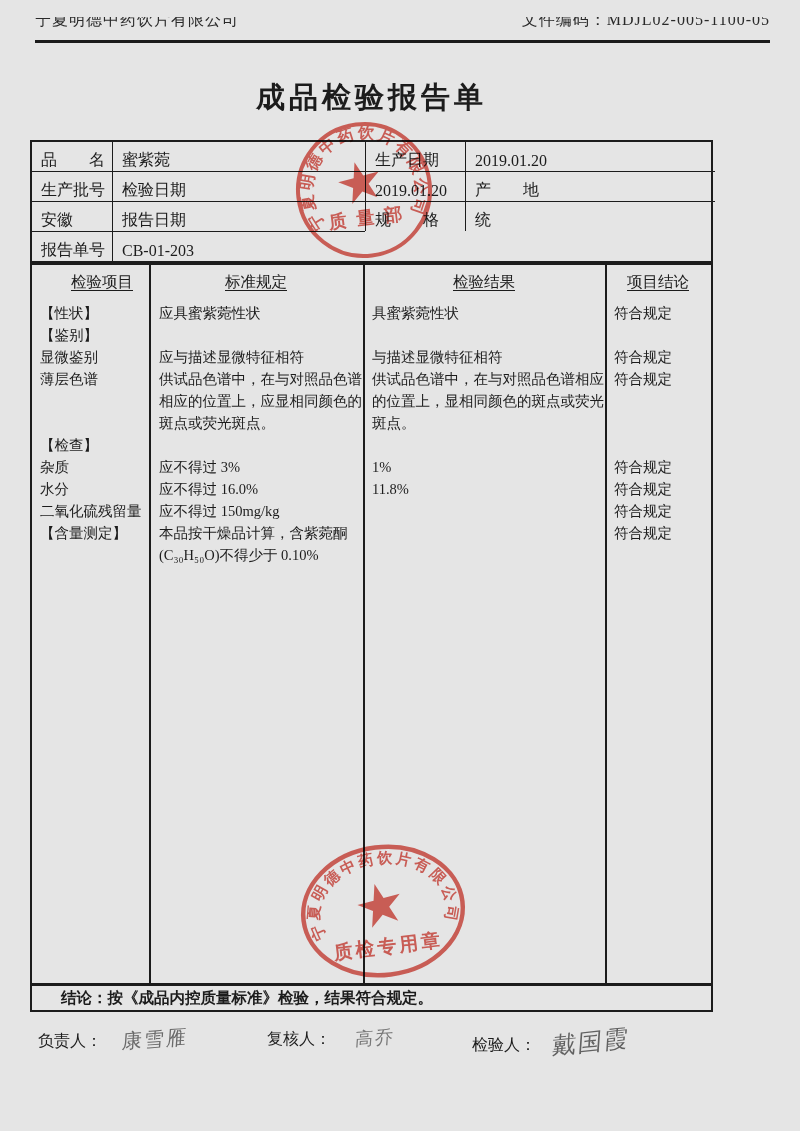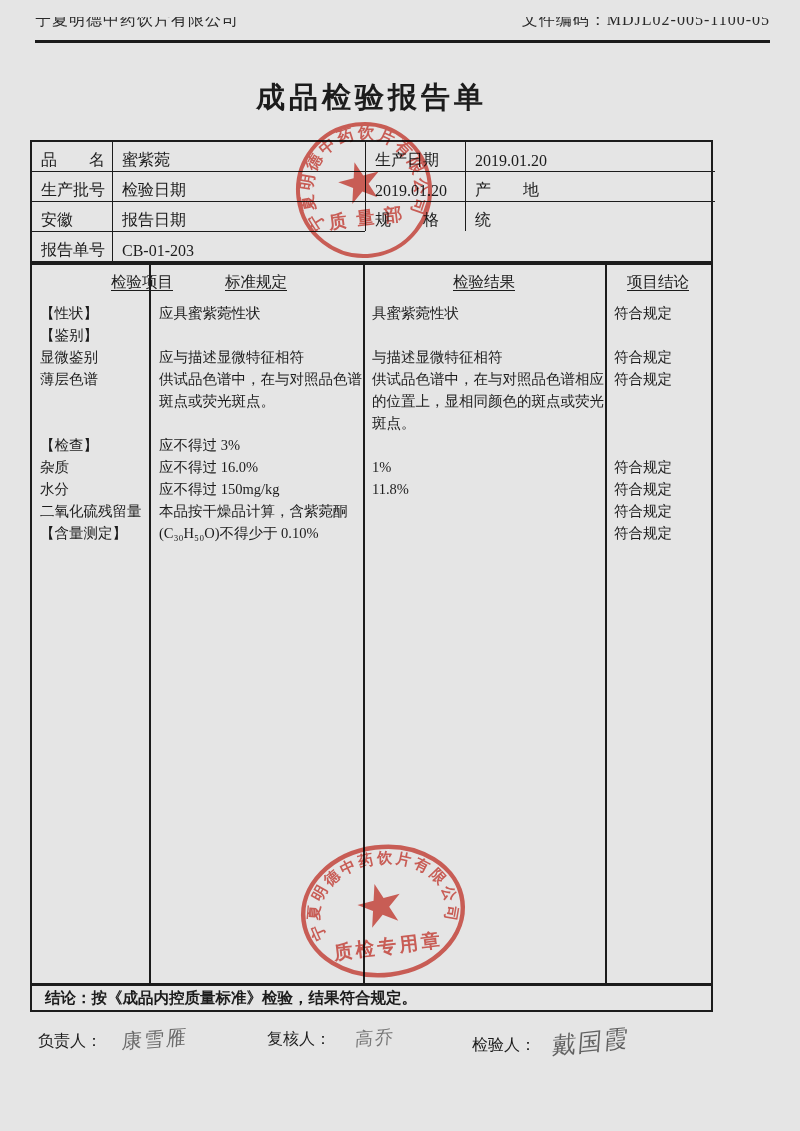--- a/index.html
+++ b/index.html
@@ -25,30 +25,30 @@
   .info-table .cell:nth-child(-n+4){border-top:none;}
   .info-table .cell:nth-child(4n+1){border-left:none;}
   .jlabel{display:inline-block;width:64px;text-align:justify;text-align-last:justify;}
   
   .main-table{position:absolute;left:30px;top:263px;width:683px;height:722px;
     border:2px solid #1c1c1c;box-sizing:border-box;font-size:14.5px;}
   .vline{position:absolute;top:0;bottom:0;width:1.5px;background:#1c1c1c;}
   .v1{left:117px;} .v2{left:331px;} .v3{left:573px;}
   .th{position:absolute;top:7px;font-size:15.5px;text-align:center;
       text-decoration:underline;text-underline-offset:3px;}
-  .th1{left:0;width:140px;padding-left:40px;} .th2{left:117px;width:214px;}
+  .th1{left:0;width:140px;} .th2{left:117px;width:214px;}
   .th3{left:331px;width:242px;} .th4{left:573px;width:106px;}
   .bodycol{position:absolute;top:37px;}
   .bc-item{left:8px;width:108px;} .bc-standard{left:127px;width:204px;}
   .bc-result{left:340px;width:232px;} .bc-conclusion{left:582px;width:96px;}
   .tl{height:22px;line-height:22px;white-space:nowrap;}
   
   .conclusion-box{position:absolute;left:30px;top:984px;width:683px;height:28px;
     border:2px solid #1c1c1c;box-sizing:border-box;line-height:24px;
-    font-size:15.5px;font-weight:600;padding-left:13px;white-space:nowrap;}
+    font-size:15.5px;font-weight:600;padding-left:29px;white-space:nowrap;}
   
   .sig{position:absolute;top:1026px;font-size:16px;white-space:nowrap;}
   .sig1{left:38px;} .sig2{left:267px;} .sig3{left:472px;}
   .sig .name{display:inline-block;color:#555;transform:rotate(-4deg) skewX(-8deg);
     font-size:20px;margin-left:20px;opacity:.85;letter-spacing:2px;}
   .sig2 .name{font-size:18px;color:#666;margin-left:24px;}
   .sig3 .name{font-size:24px;color:#4a4a4a;transform:rotate(-6deg) skewX(-10deg);margin-left:16px;}
   
   .stamps{position:absolute;left:0;top:0;pointer-events:none;
     mix-blend-mode:multiply;opacity:.82;}
@@ -120,20 +120,21 @@
       <div class="tl">二氧化硫残留量</div>
       <div class="tl">【含量测定】</div>
       <div class="tl"></div>
     </div>
 
     <div class="bodycol bc-standard">
       <div class="tl">应具蜜紫菀性状</div>
       <div class="tl"></div>
       <div class="tl">应与描述显微特征相符</div>
       <div class="tl">供试品色谱中，在与对照品色谱</div>
+      <div class="tl">相应的位置上，应显相同颜色的</div>
       <div class="tl">斑点或荧光斑点。</div>
       <div class="tl"></div>
       <div class="tl">应不得过 3%</div>
       <div class="tl">应不得过 16.0%</div>
       <div class="tl">应不得过 150mg/kg</div>
       <div class="tl">本品按干燥品计算，含紫菀酮</div>
       <div class="tl">(C₃₀H₅₀O)不得少于 0.10%</div>
     </div>
 
     <div class="bodycol bc-result">

